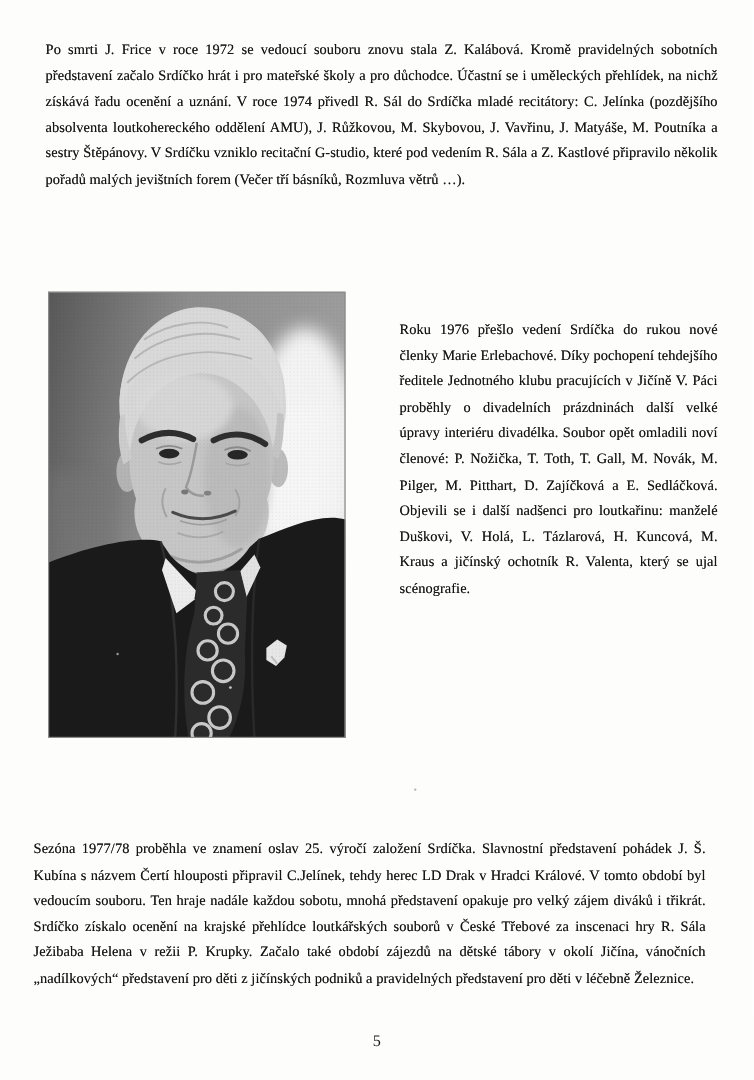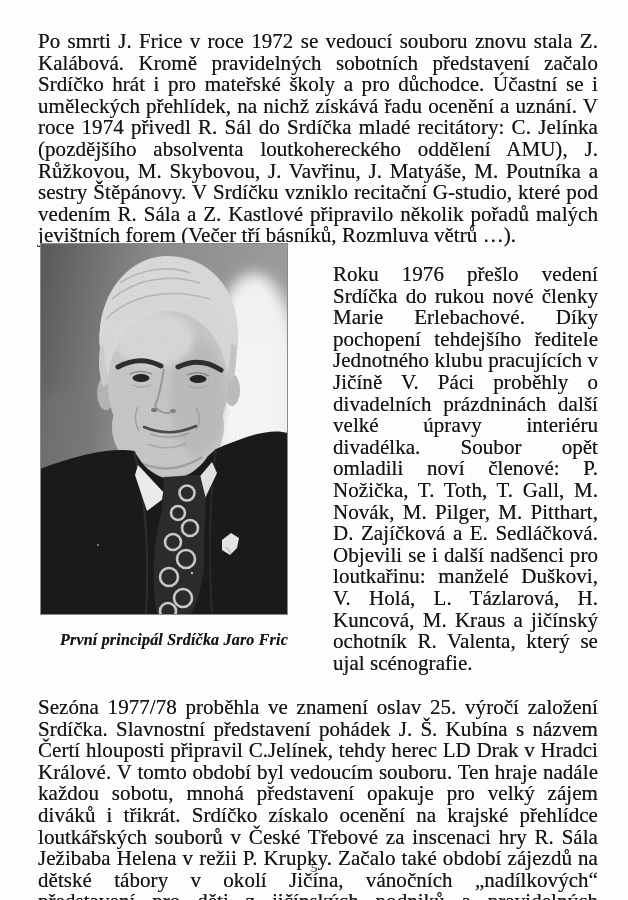--- a/index.html
+++ b/index.html
@@ -2,26 +2,26 @@
 <html lang="cs"><head>
 <meta charset="utf-8">
 <style>
   html,body{margin:0;padding:0;background:#ffffff;}
   .page{
     position:relative;width:628px;height:900px;background:#fdfdfc;overflow:hidden;
     font-family:"Liberation Serif","DejaVu Serif",serif;color:#151515;
   }
   .para{
     position:absolute;margin:0;text-align:justify;
-    font-size:21px;line-height:21.6px;letter-spacing:0.05px;
+    font-size:12px;line-height:21.6px;letter-spacing:0.05px;
     text-shadow:0 0 0.35px rgba(10,10,10,0.65);
   }
   .para-top{left:38px;top:31px;width:560px;}
   .para-side{left:333px;top:264px;width:265px;hyphens:auto;}
-  .para-bottom{left:38px;top:697px;width:560px;}
+  .para-bottom{left:28px;top:697px;width:560px;}
   figure.portrait{position:absolute;left:40px;top:243px;width:248px;margin:0;}
   .photo-frame{width:248px;height:372px;outline:1px solid #8a8a8a;outline-offset:-1px;}
   .photo-frame svg{display:block;width:248px;height:372px;}
   figcaption{
     margin-top:16px;padding-left:20px;white-space:nowrap;
     font-weight:bold;font-style:italic;font-size:16px;letter-spacing:0.2px;
     text-shadow:0 0 0.35px rgba(10,10,10,0.6);
   }
   .pagenum{position:absolute;left:0;top:860px;width:628px;text-align:center;font-size:13.5px;}
   .speck{position:absolute;width:2px;height:2px;border-radius:50%;background:#b5b5b5;}
@@ -121,21 +121,20 @@
 
         <path d="M182,297 l9,-7 l8,5 l-2,10 l-7,7 l-8,-5 Z" fill="#e6e6e6"></path>
         <path d="M186,304 l5,6" stroke="#bdbdbd" stroke-width="1.5"></path>
 
         <circle cx="152" cy="330" r="1.2" fill="#cfcfcf" opacity="0.9"></circle>
         <circle cx="58" cy="302" r="1" fill="#b9b9b9" opacity="0.8"></circle>
 
         <rect x="0" y="0" width="248" height="372" fill="url(#halftone)" opacity="0.5"></rect>
       </svg>
     </div>
-    <figcaption>První principál Srdíčka Jaro Fric</figcaption>
   </figure>
 
   <p class="para para-side">Roku 1976 přešlo vedení Srdíčka do rukou nové členky Marie Erlebachové. Díky pochopení tehdejšího ředitele Jednotného klubu pracujících v Jičíně V. Páci proběhly o divadelních prázdninách další velké úpravy interiéru divadélka. Soubor opět omladili noví členové: P. Nožička, T. Toth, T. Gall, M. Novák, M. Pilger, M. Pitthart, D. Zajíčková a E. Sedláčková. Objevili se i další nadšenci pro loutkařinu: manželé Duškovi, V. Holá, L. Tázlarová, H. Kuncová, M. Kraus a jičínský ochotník R. Valenta, který se ujal scénografie.</p>
 
   <p class="para para-bottom">Sezóna 1977/78 proběhla ve znamení oslav 25. výročí založení Srdíčka. Slavnostní představení pohádek J. Š. Kubína s názvem Čertí hlouposti připravil C.Jelínek, tehdy herec LD Drak v Hradci Králové. V tomto období byl vedoucím souboru. Ten hraje nadále každou sobotu, mnohá představení opakuje pro velký zájem diváků i třikrát. Srdíčko získalo ocenění na krajské přehlídce loutkářských souborů v České Třebové za inscenaci hry R. Sála Ježibaba Helena v režii P. Krupky. Začalo také období zájezdů na dětské tábory v okolí Jičína, vánočních „nadílkových“ představení pro děti z jičínských podniků a pravidelných představení pro děti v léčebně Železnice.</p>
 
   <div class="pagenum">5</div>
 
   <div class="speck" style="left:345px;top:657px;"></div>
 </div>

